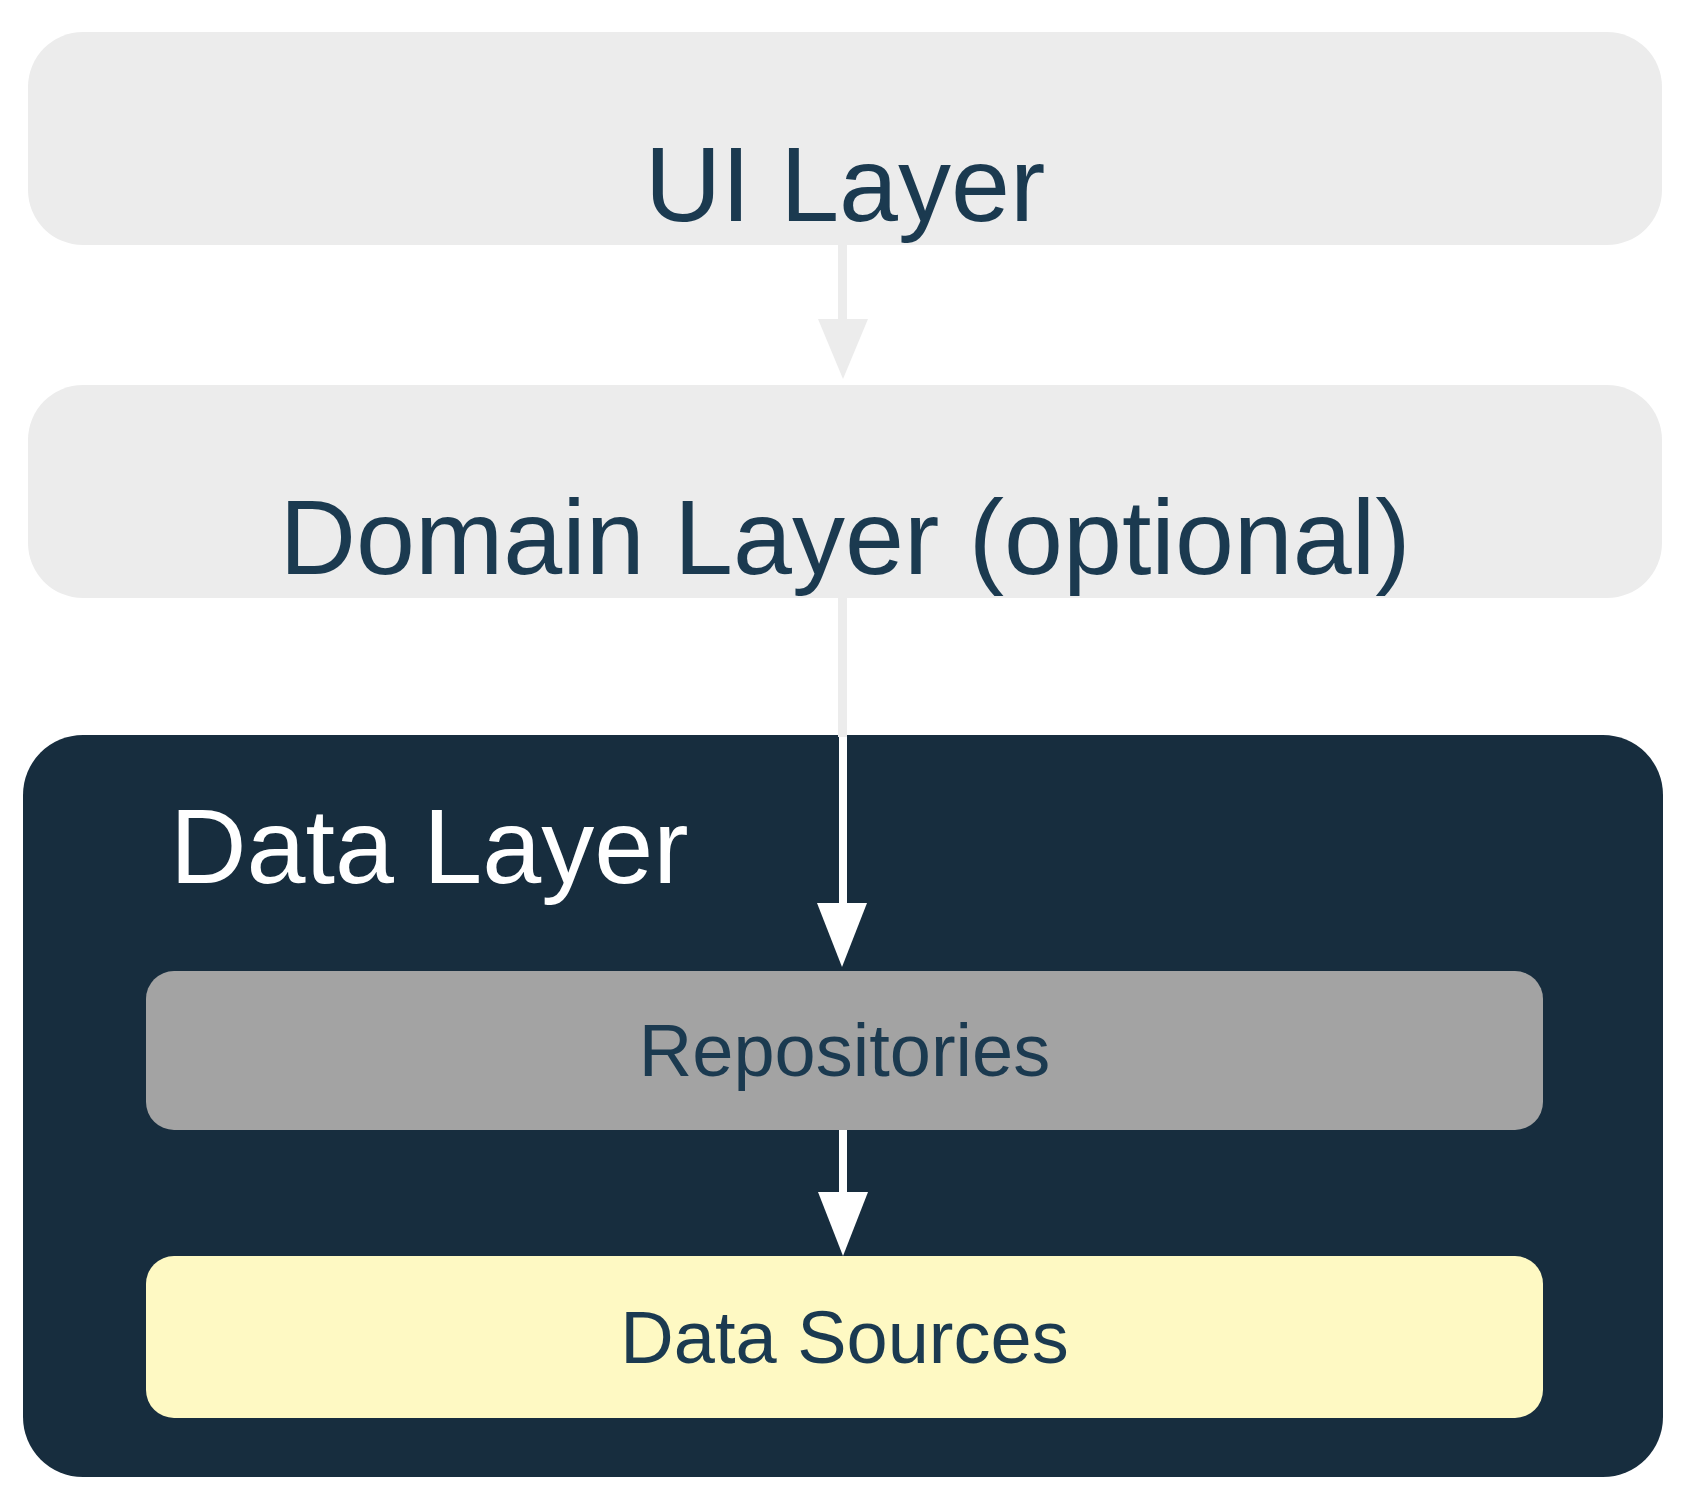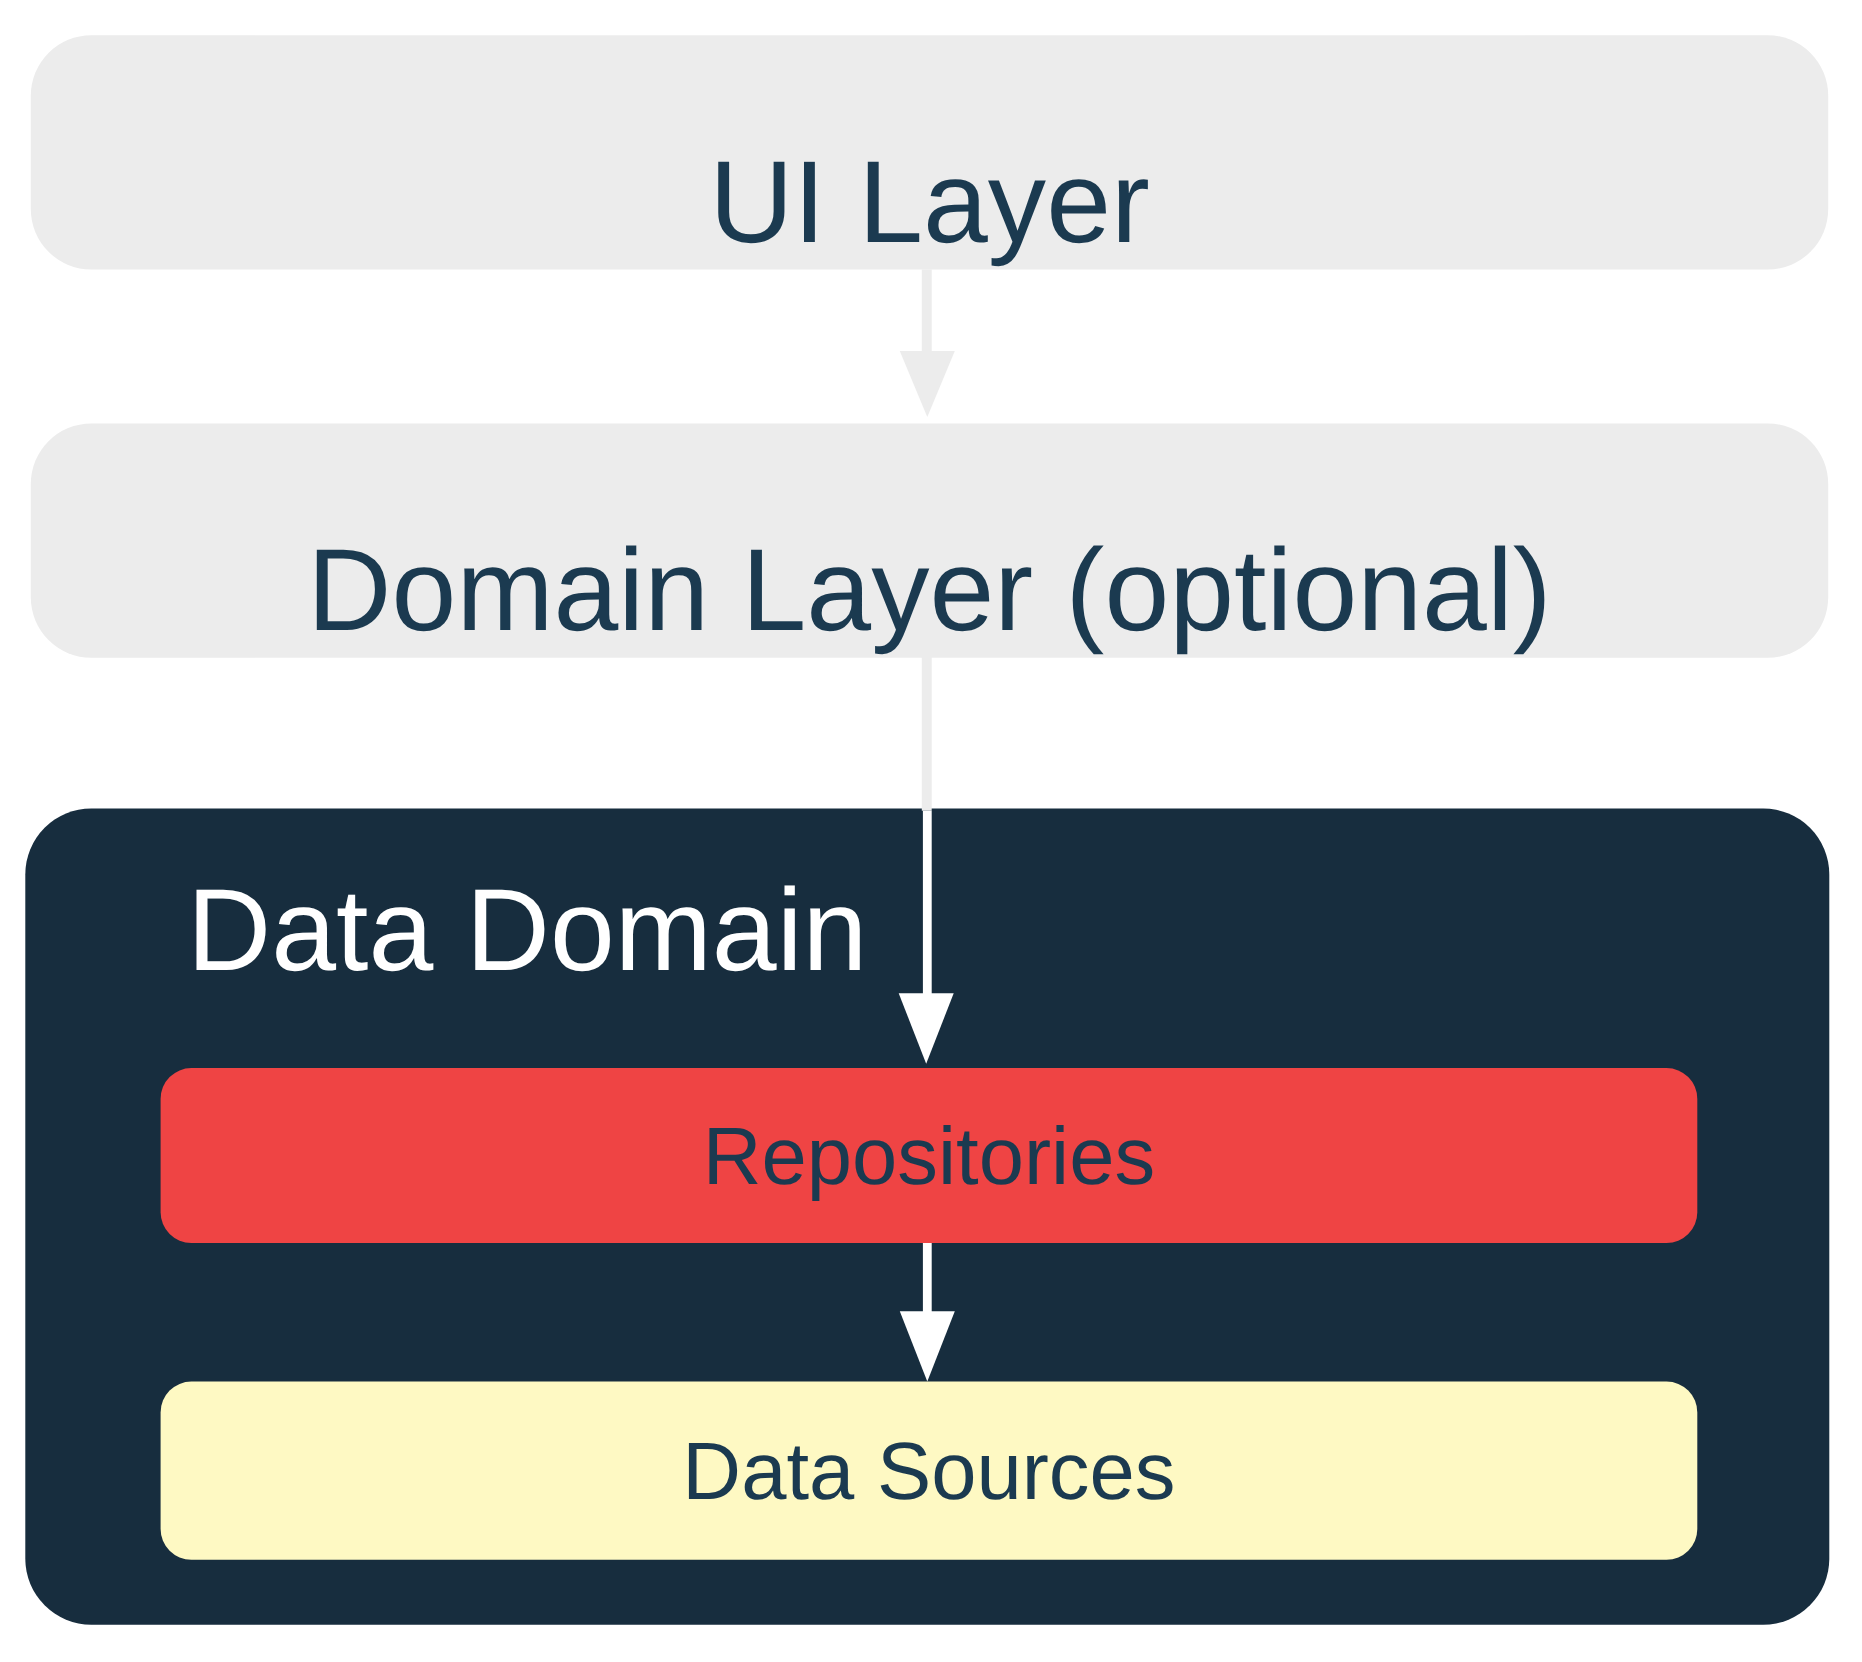--- a/index.html
+++ b/index.html
@@ -53,21 +53,21 @@
   }
   
   .inner-box {
     left: 146px;
     width: 1397px;
     border-radius: 28px;
   }
   #repositories {
     top: 971px;
     height: 159px;
-    background: #ef4444;
+    background: #a3a3a3;
   }
   #data-sources {
     top: 1256px;
     height: 162px;
     background: #fef9c3;
   }
   .inner-box .label {
     color: #1B3A50;
     font-size: 74px;
     font-weight: 400;
@@ -107,21 +107,21 @@
   </div>
 
   <div class="arrow-line" id="arrow1-line"></div>
   <div class="arrow-head" id="arrow1-head"></div>
 
   <div class="box layer-gray" id="domain-layer">
     <span class="label">Domain Layer (optional)</span>
   </div>
 
   <div id="data-layer"></div>
-  <div class="layer-title" style="position:absolute; left:170px; top:786px; color:#FFFFFF; font-size:106px; white-space:nowrap;">Data Domain</div>
+  <div class="layer-title" style="position:absolute; left:170px; top:786px; color:#FFFFFF; font-size:106px; white-space:nowrap;">Data Layer</div>
 
   <div class="arrow-line" id="arrow2-line-gray"></div>
   <div class="arrow-line" id="arrow2-line-white"></div>
   <div class="arrow-head" id="arrow2-head"></div>
 
   <div class="box inner-box" id="repositories">
     <span class="label">Repositories</span>
   </div>
 
   <div class="arrow-line" id="arrow3-line"></div>

